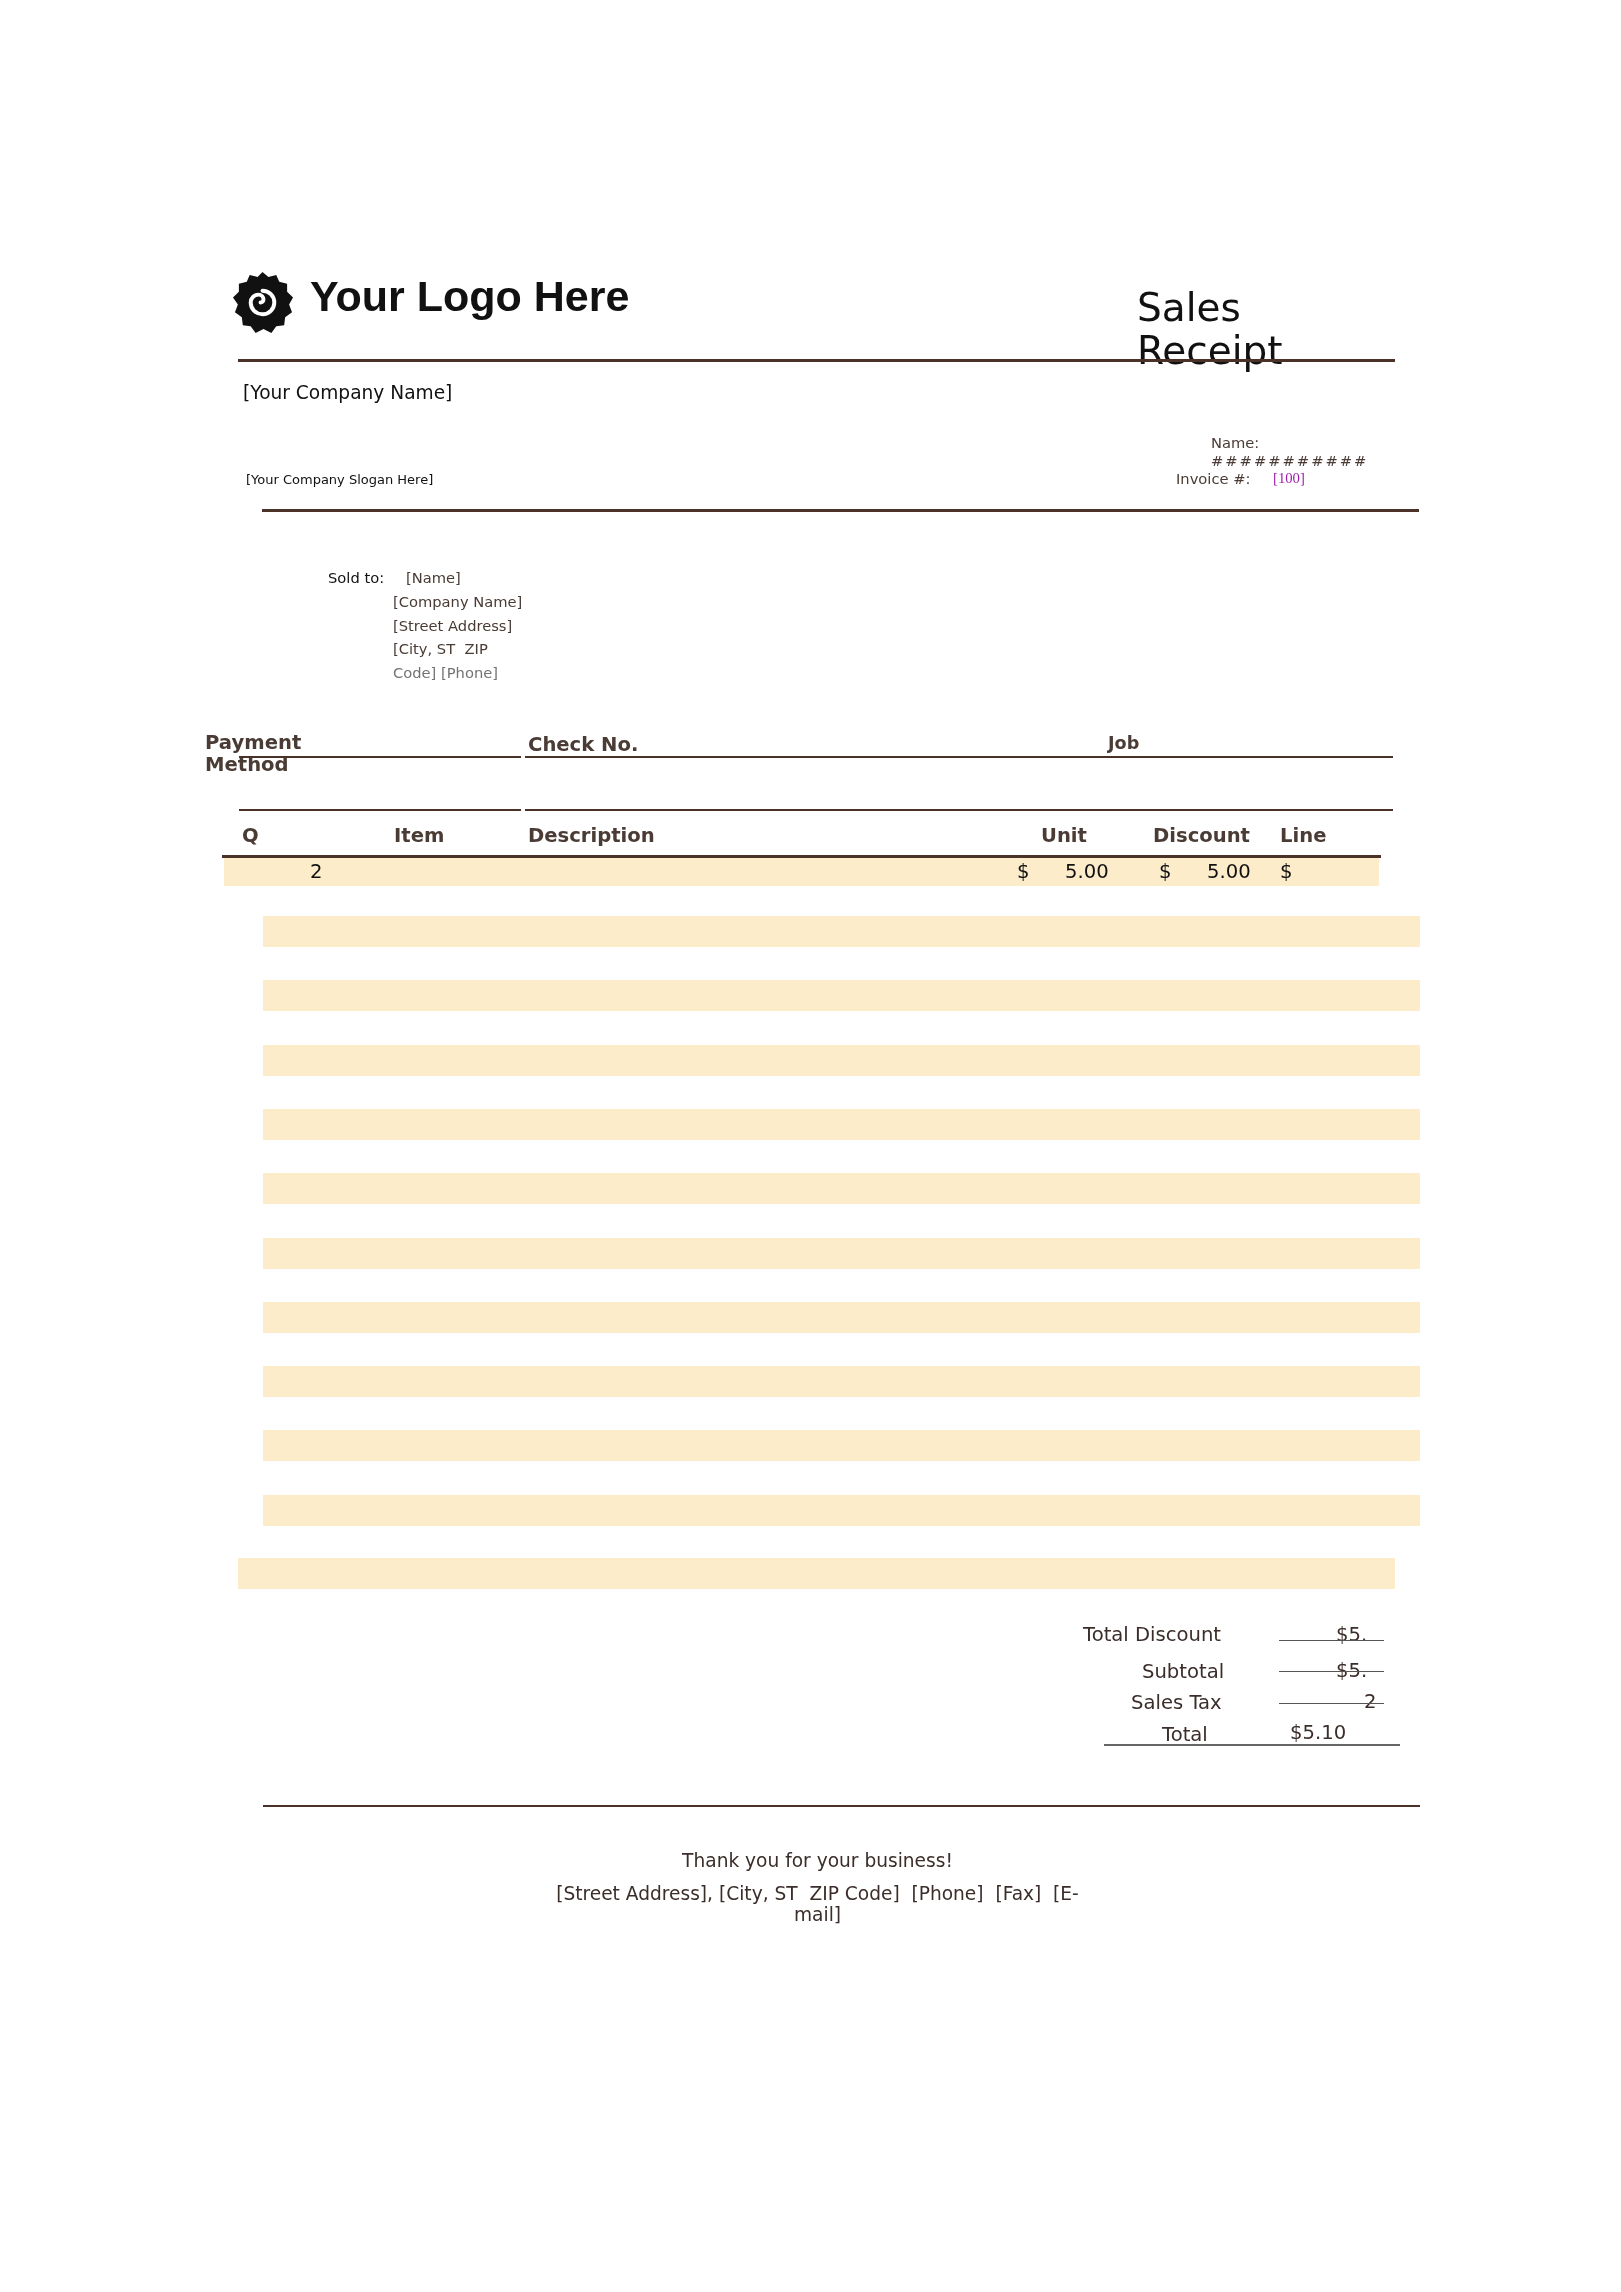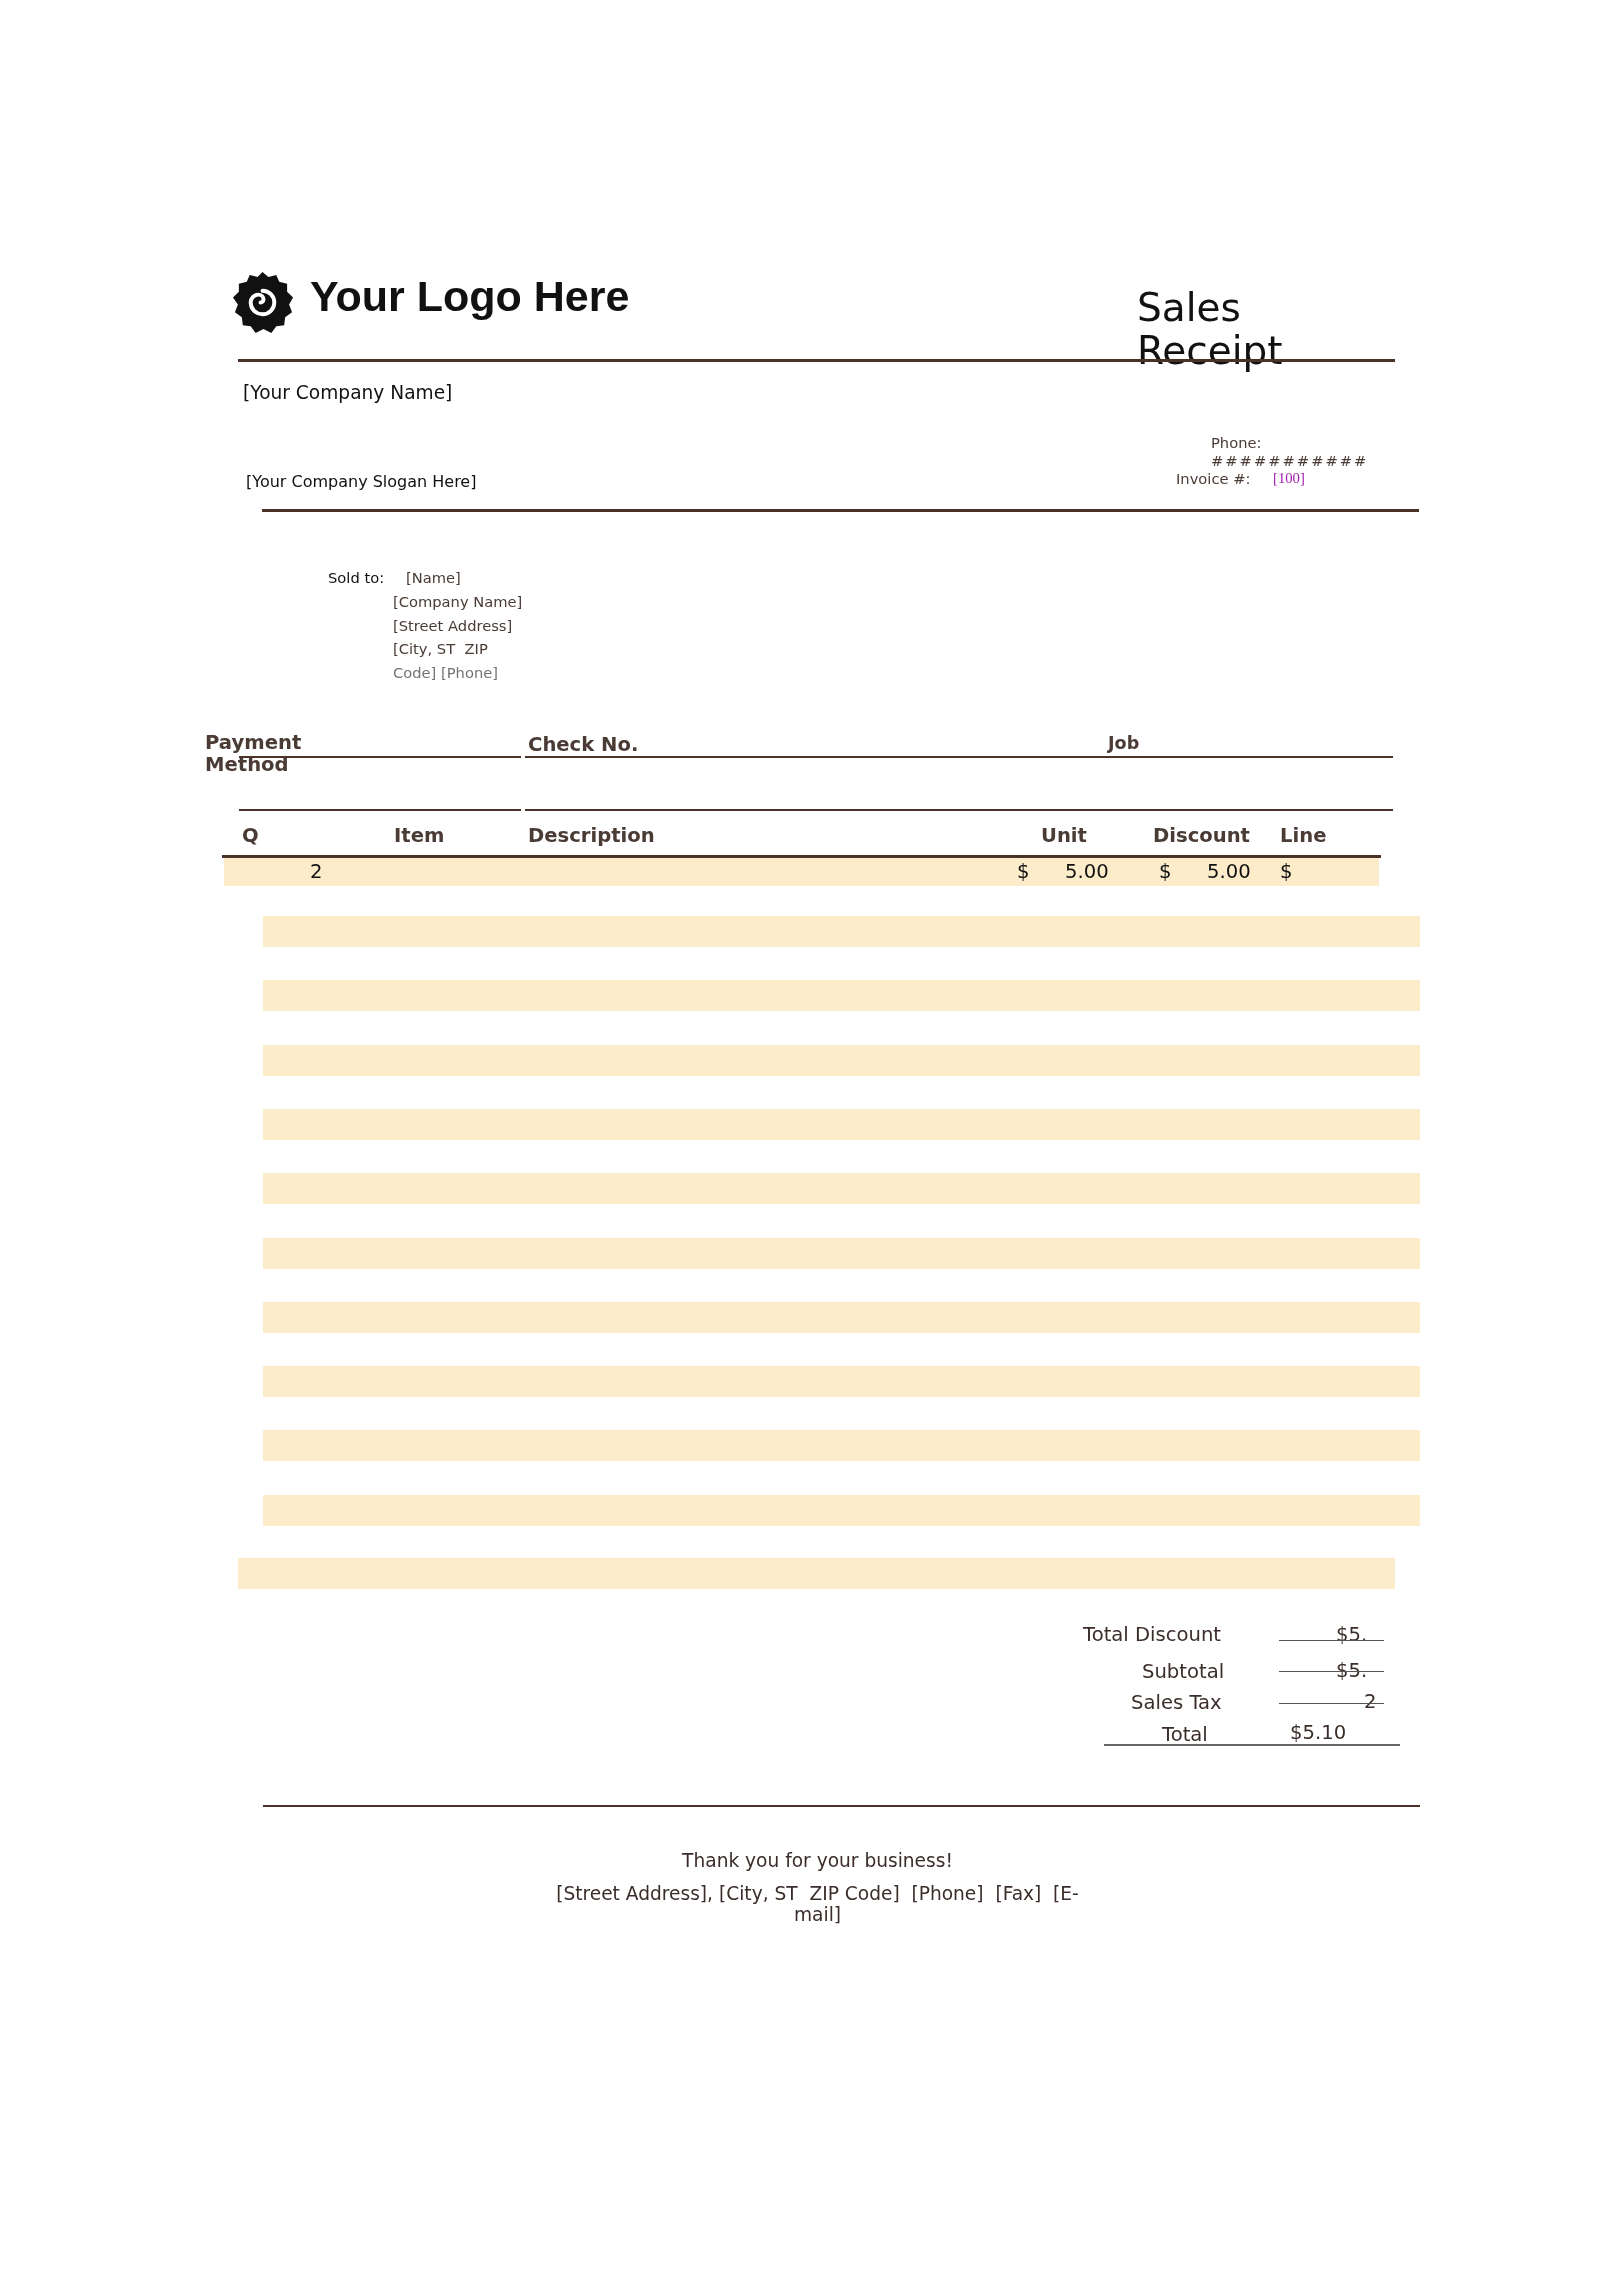--- a/index.html
+++ b/index.html
@@ -26,26 +26,26 @@
 </div>
 <div class="abs logo-text" style="left:310px;top:272px;">Your Logo Here</div>
 
 <div class="abs title" style="left:1137px;top:286px;">Sales</div>
 <div class="abs title" style="left:1137px;top:329px;">Receipt</div>
 
 <div class="rule" style="left:238px;top:359px;width:1157px;height:2.9px;"></div>
 
 <div class="abs b" style="left:243px;top:382px;font-size:18.6px;color:#111;">[Your Company Name]</div>
 
-<div class="abs b small" style="left:1211px;top:434px;color:#4a3b35;">Phone:</div>
+<div class="abs b small" style="left:1211px;top:434px;color:#4a3b35;">Name:</div>
 <div class="abs small" style="left:1211px;top:452px;letter-spacing:2px;color:#4a3b35;">###########</div>
 <div class="abs b small" style="left:1176px;top:470px;color:#4a3b35;">Invoice #:</div>
 <div class="abs small" style="left:1273px;top:470px;color:#a21caf;font-family:Liberation Serif, serif;">[100]</div>
 
-<div class="abs" style="left:246px;top:472px;font-size:16px;color:#111;">[Your Company Slogan Here]</div>
+<div class="abs" style="left:246px;top:472px;font-size:13px;color:#111;">[Your Company Slogan Here]</div>
 
 <div class="rule" style="left:262px;top:509px;width:1157px;height:2.9px;"></div>
 
 <div class="abs b small" style="left:328px;top:569px;color:#111;">Sold to:</div>
 <div class="abs small" style="left:406px;top:569px;color:#4a3b35;">[Name]</div>
 <div class="abs small" style="left:393px;top:593px;color:#4a3b35;">[Company Name]</div>
 <div class="abs small" style="left:393px;top:617px;color:#4a3b35;">[Street Address]</div>
 <div class="abs small" style="left:393px;top:640px;color:#4a3b35;white-space:pre;">[City, ST  ZIP</div>
 <div class="abs small" style="left:393px;top:664px;color:#737373;">Code] [Phone]</div>
 

